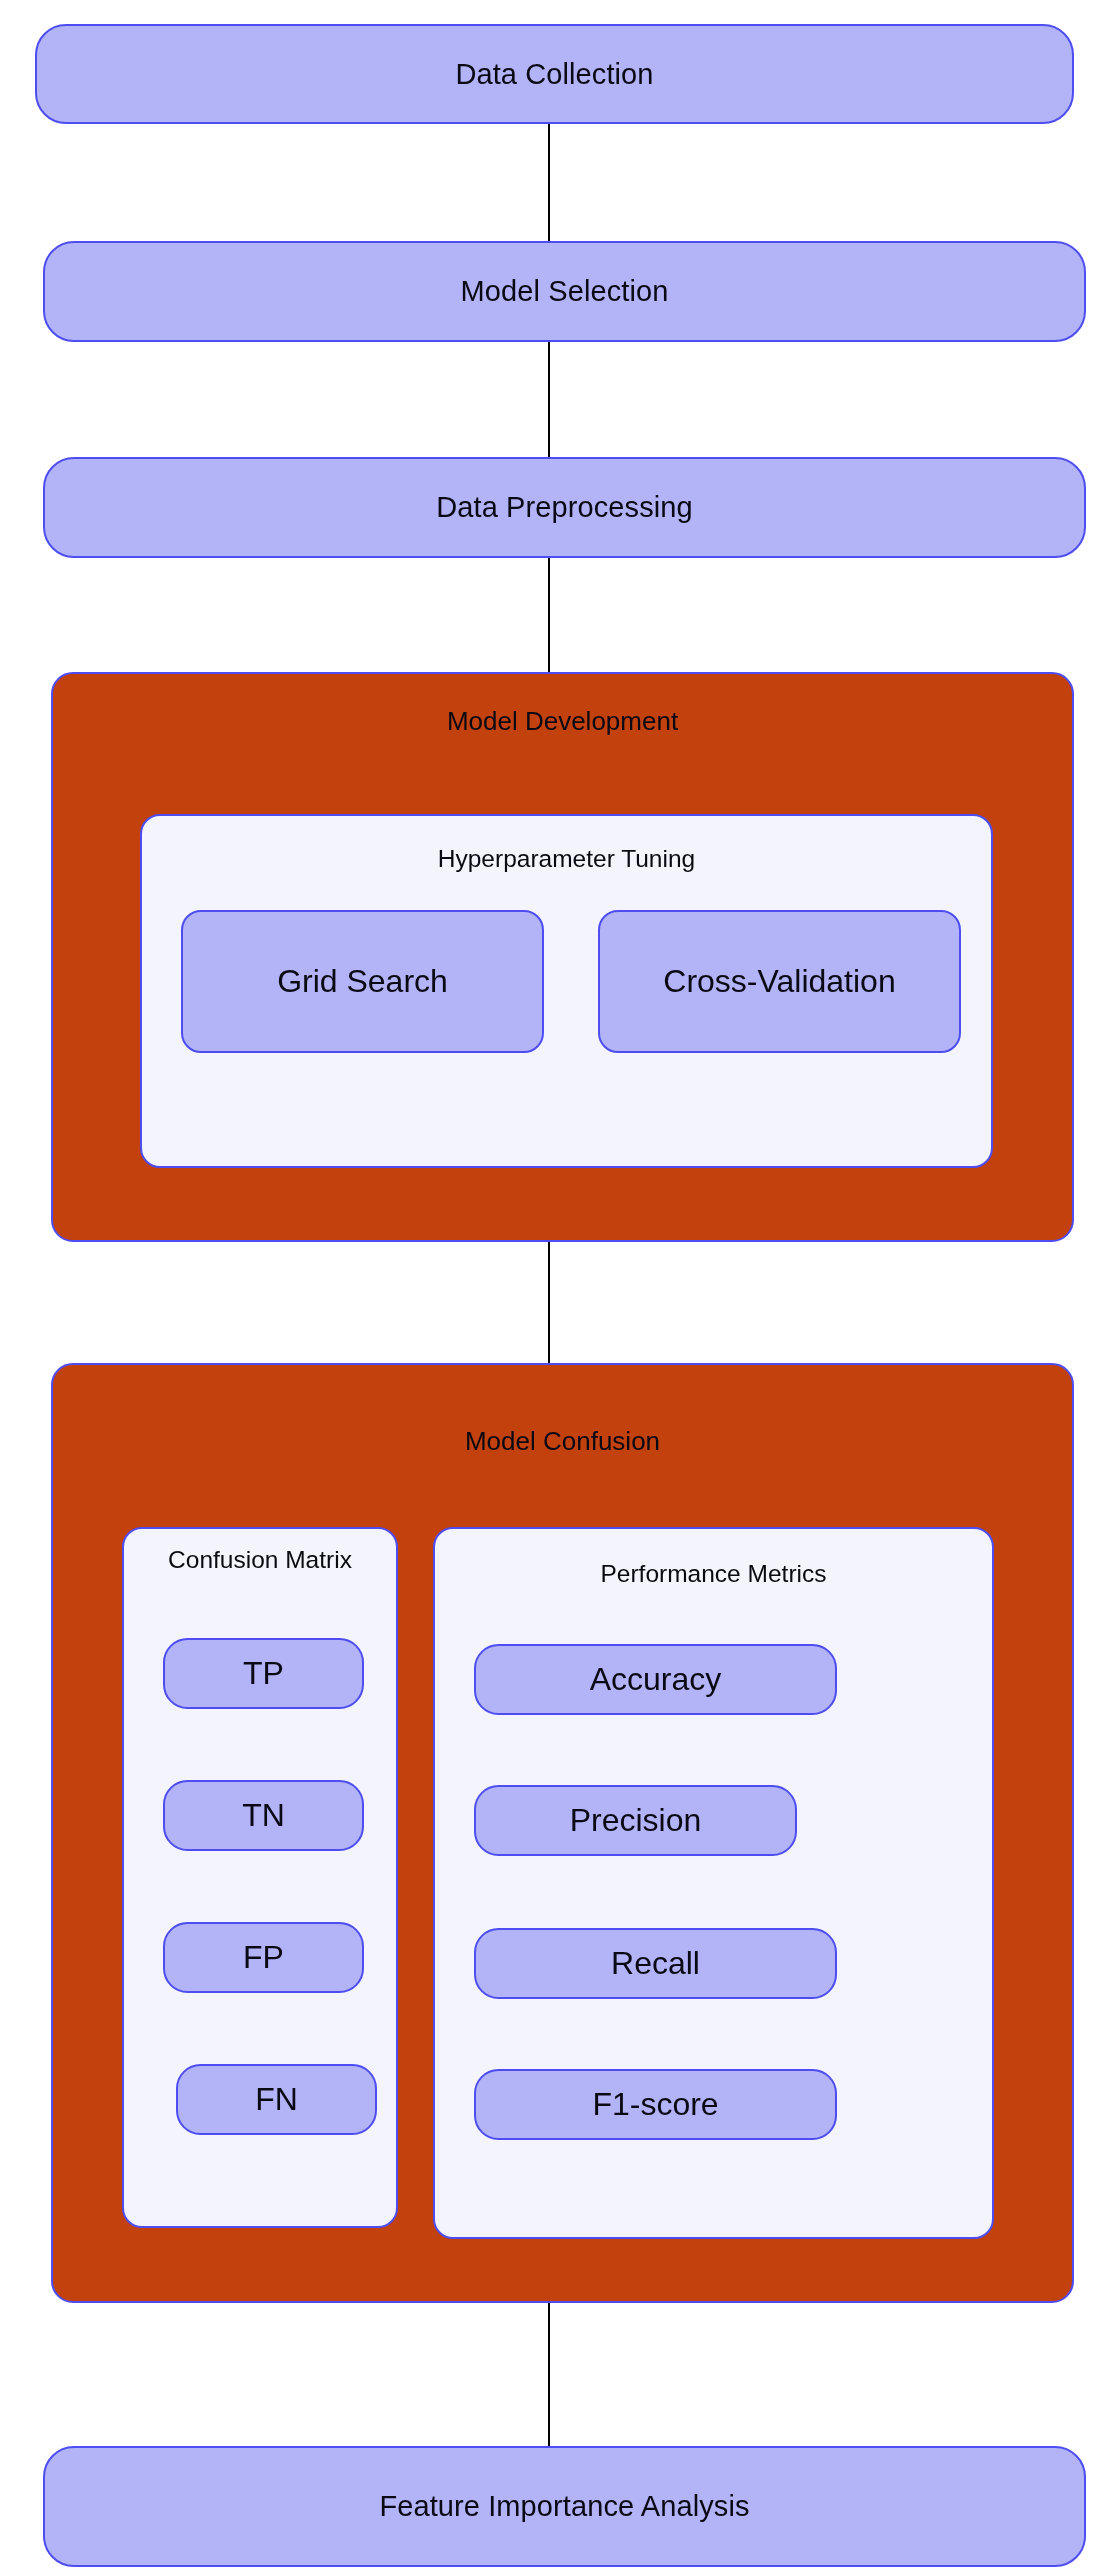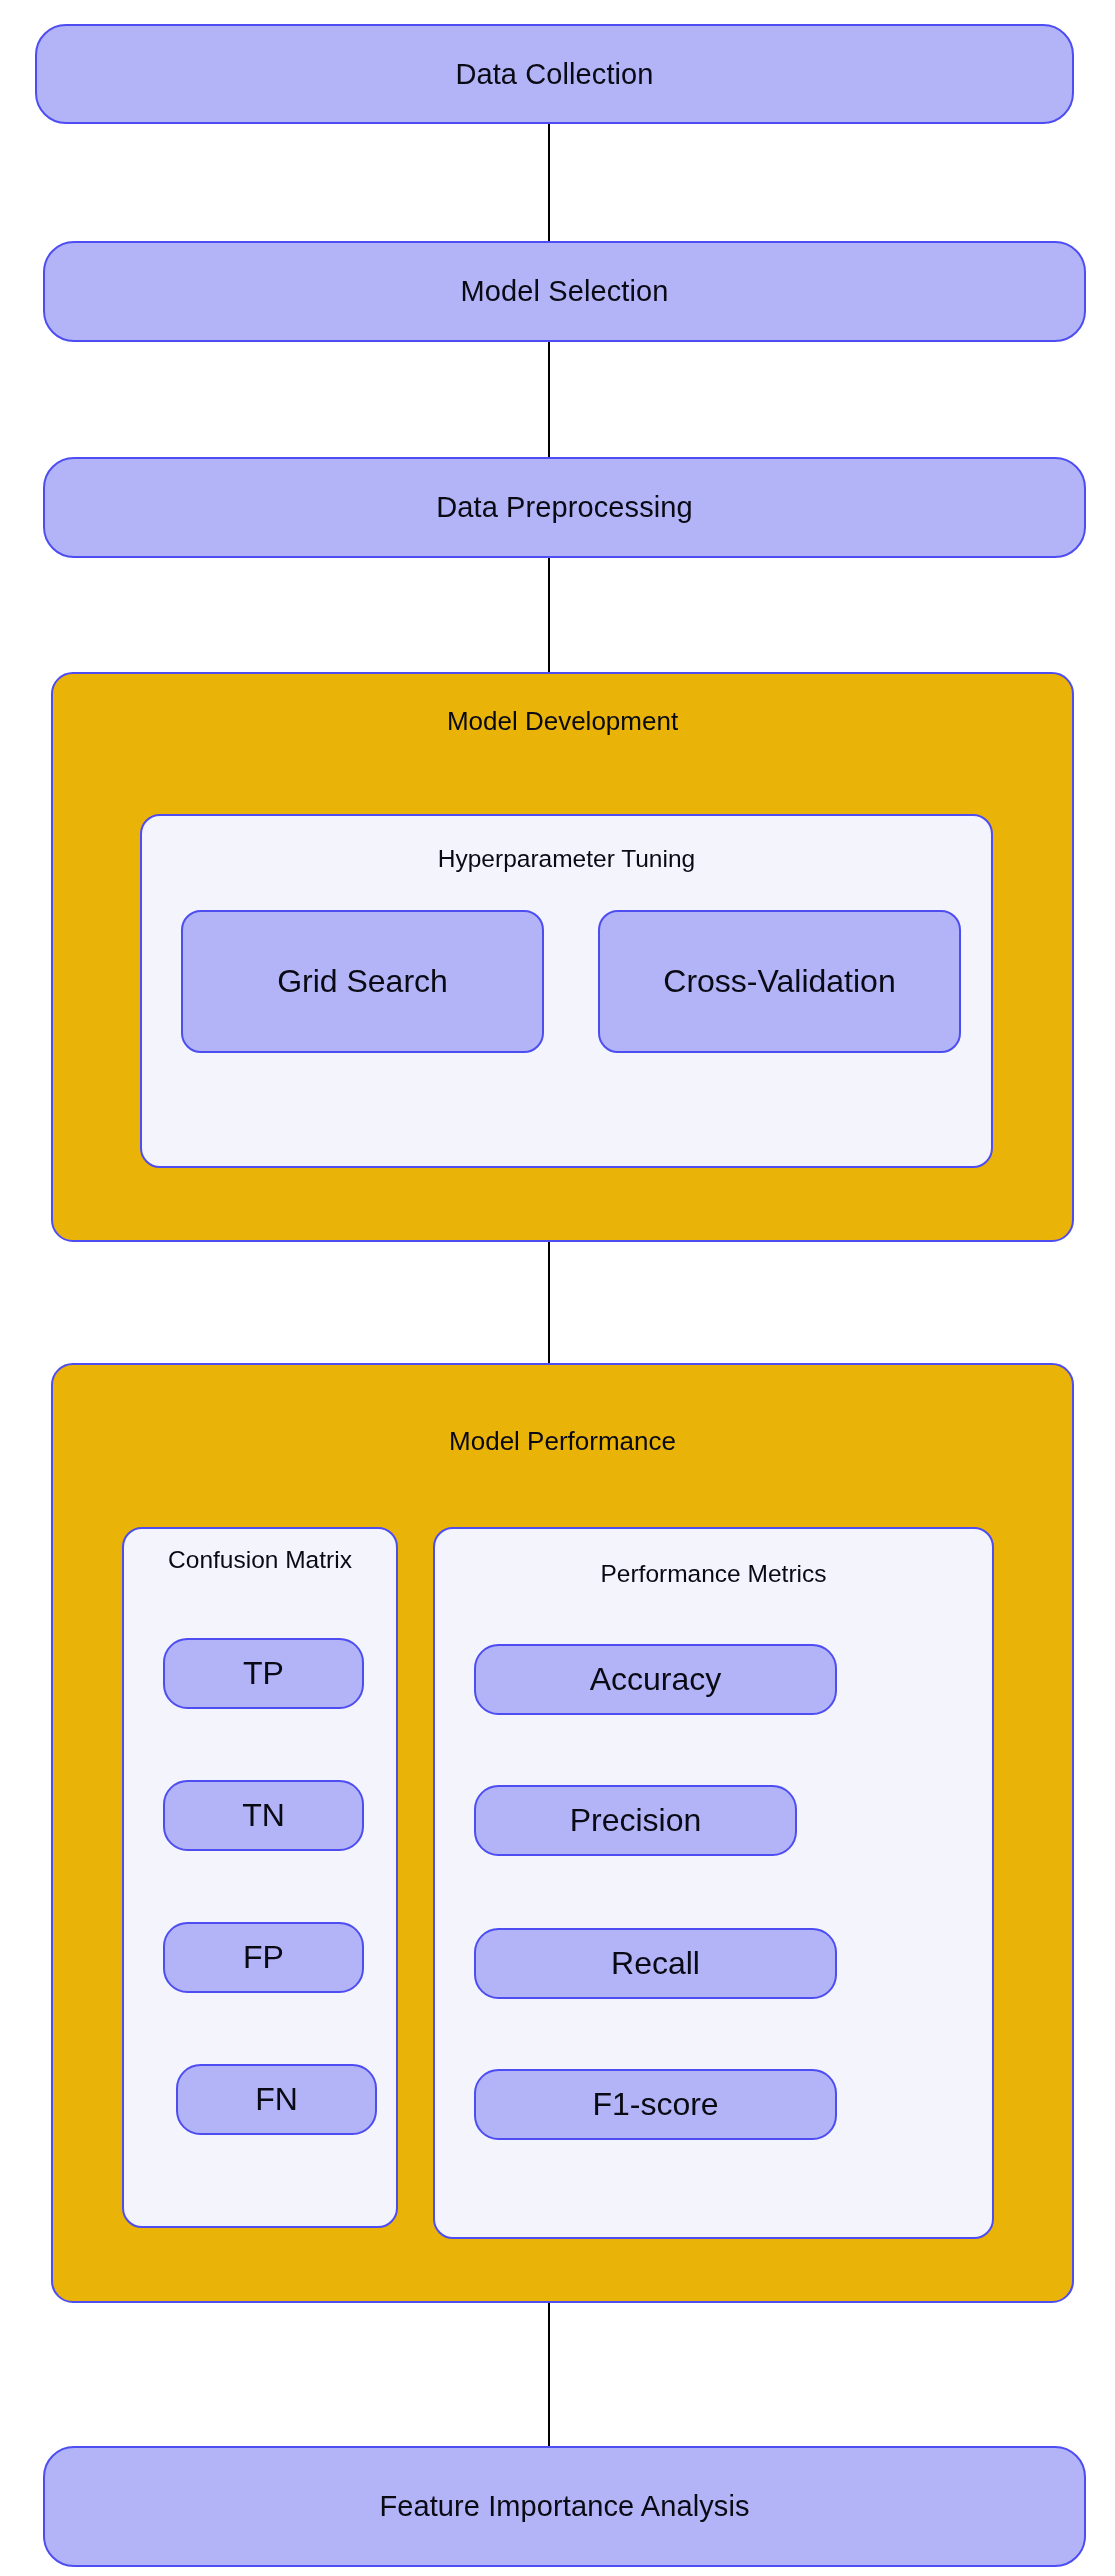--- a/index.html
+++ b/index.html
@@ -40,21 +40,21 @@
   
   .step {
     border-radius: 31px;
     font-size: 29px;
   }
 
   
   .container {
     position: absolute;
     box-sizing: border-box;
-    background: #eab308;
+    background: #c2410c;
     border: 2.8px solid #4d4df2;
     border-radius: 22px;
   }
   .container > .container-title {
     position: absolute;
     left: 0;
     right: 0;
     text-align: center;
     font-size: 26px;
     color: #0a0a14;
@@ -136,21 +136,21 @@
         <span>Grid Search</span>
       </div>
 
       <div class="chip rounded" style="left:456px; top:94px; width:363px; height:143px;">
         <span>Cross-Validation</span>
       </div>
     </div>
   </div>
 
   <div class="container" style="left:51px; top:1363px; width:1023px; height:940px;">
-    <div class="container-title" style="top:61px;">Model Performance</div>
+    <div class="container-title" style="top:61px;">Model Confusion</div>
 
     <div class="panel" style="left:69px; top:162px; width:276px; height:701px;">
       <div class="panel-title" style="top:17px;">Confusion Matrix</div>
 
       <div class="chip pill" style="left:39px; top:109px; width:201px; height:71px;">
         <span>TP</span>
       </div>
       <div class="chip pill" style="left:39px; top:251px; width:201px; height:71px;">
         <span>TN</span>
       </div>

